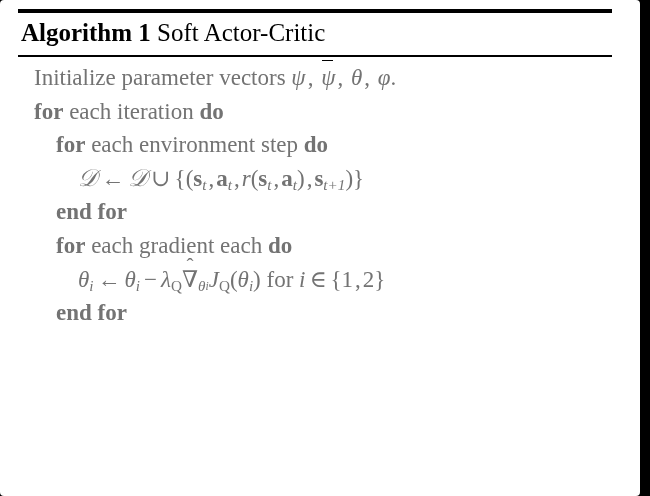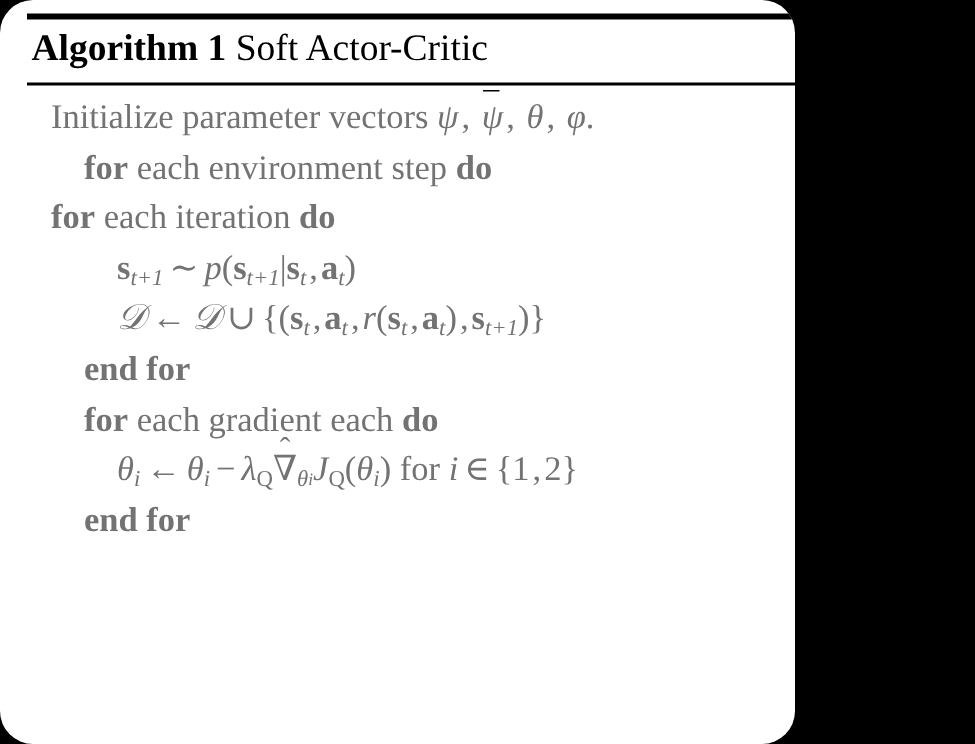--- a/index.html
+++ b/index.html
@@ -11,24 +11,24 @@
     width: 650px;
     height: 496px;
     font-family: "Liberation Serif", "DejaVu Serif", serif;
   }
 
   
   #algorithm-card {
     position: absolute;
     left: 0;
     top: 0;
-    width: 530px;
+    width: 640px;
     height: 496px;
     background: #ffffff;
-    border-radius: 22px;
+    border-radius: 4px;
     overflow: hidden;
     box-sizing: border-box;
   }
 
   .inner {
     position: absolute;
     left: 18px;
     top: 0;
     width: 594px;
   }
@@ -159,32 +159,29 @@
     </div>
 
     <div class="rule-mid"></div>
 
     <div class="body-block">
 
       <div class="line ind0">
         <span class="txt">Initialize parameter vectors</span><span>&nbsp;</span><span class="math">ψ</span><span class="op-tight">,</span><span>&nbsp;</span><span class="math bar">ψ</span><span class="op-tight">,</span><span>&nbsp;</span><span class="math">θ</span><span class="op-tight">,</span><span>&nbsp;</span><span class="math">φ</span><span class="txt">.</span>
       </div>
 
-      <div class="line ind1">
-        <span class="kw">for</span><span>&nbsp;</span><span class="txt">each</span><span>&nbsp;</span><span class="txt">environment step</span><span>&nbsp;</span><span class="kw">do</span>
-      </div>
-
       <div class="line ind0">
         <span class="kw">for</span><span>&nbsp;</span><span class="txt">each</span><span>&nbsp;</span><span class="txt">iteration</span><span>&nbsp;</span><span class="kw">do</span>
       </div>
 
-
-      <div class="line ind2">
-        <span class="vec">s</span><span class="sub">t+1</span><span class="op">∼</span><span class="math">p</span><span class="paren">(</span><span class="vec">s</span><span class="sub">t+1</span><span class="mathup">|</span><span class="vec">s</span><span class="sub">t</span><span class="op-tight">,</span><span class="vec">a</span><span class="sub">t</span><span class="paren">)</span>
-      </div>
+      <div class="line ind1">
+        <span class="kw">for</span><span>&nbsp;</span><span class="txt">each</span><span>&nbsp;</span><span class="txt">environment step</span><span>&nbsp;</span><span class="kw">do</span>
+      </div>
+
+
 
       <div class="line ind2">
         <span class="cal">𝒟</span><span class="op">←</span><span class="cal">𝒟</span><span class="op">∪</span><span class="paren">{(</span><span class="vec">s</span><span class="sub">t</span><span class="op-tight">,</span><span class="vec">a</span><span class="sub">t</span><span class="op-tight">,</span><span class="math">r</span><span class="paren">(</span><span class="vec">s</span><span class="sub">t</span><span class="op-tight">,</span><span class="vec">a</span><span class="sub">t</span><span class="paren">)</span><span class="op-tight">,</span><span class="vec">s</span><span class="sub">t+1</span><span class="paren">)}</span>
       </div>
 
       <div class="line ind1">
         <span class="kw">end</span><span>&nbsp;</span><span class="kw">for</span>
       </div>
 
       <div class="line ind1">

